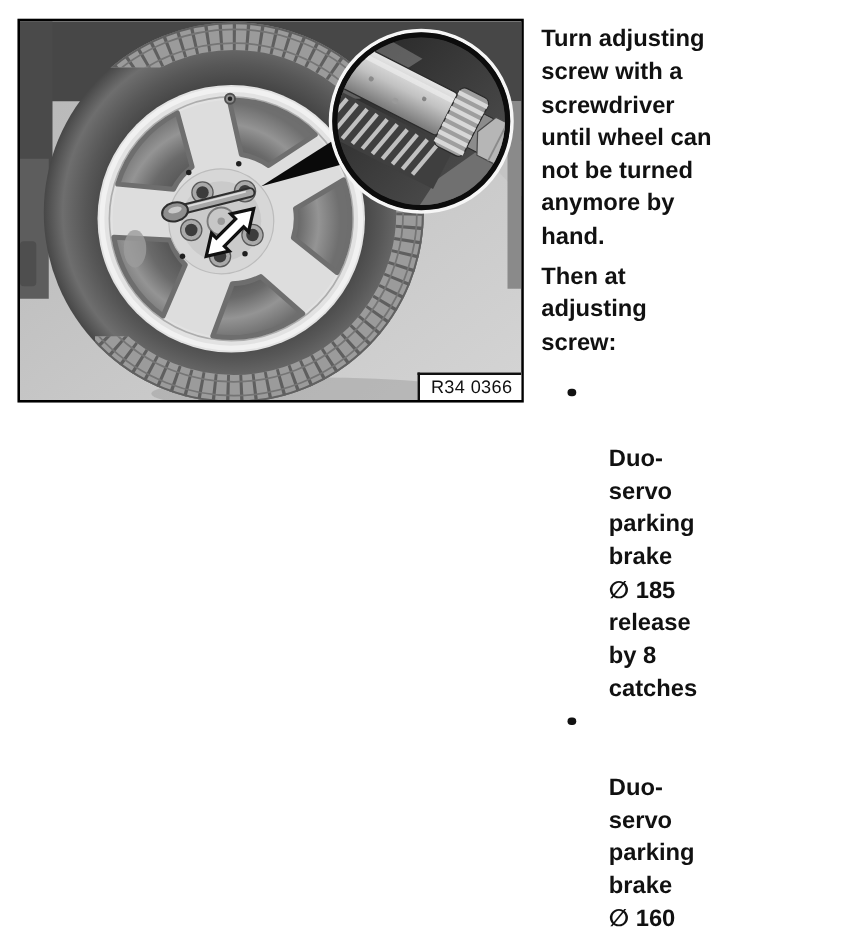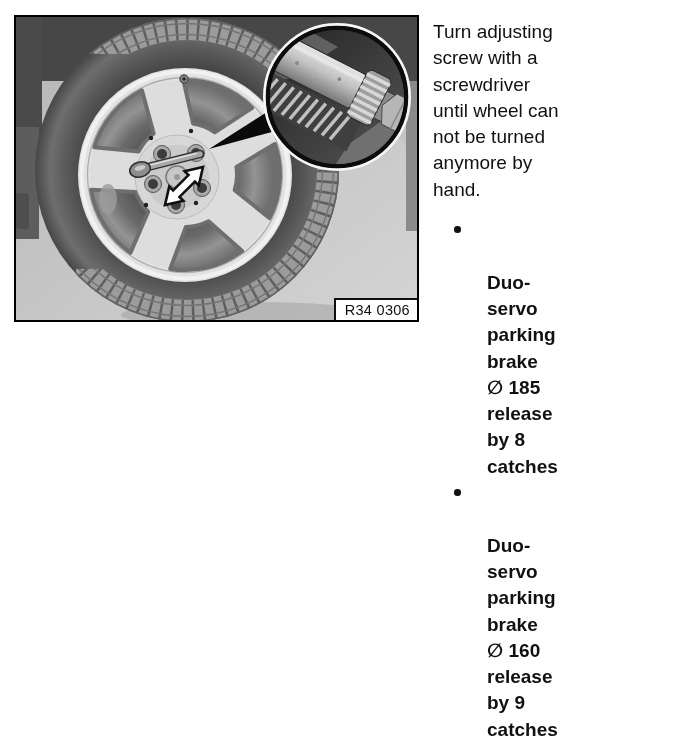--- a/index.html
+++ b/index.html
@@ -3,21 +3,21 @@
 <meta charset="utf-8">
 <style>
   html,body{margin:0;padding:0;background:#ffffff;}
   .page{position:relative;width:693px;height:750px;background:#ffffff;overflow:hidden;
         font-family:"Liberation Sans","DejaVu Sans",sans-serif;color:#111;}
   .figure{position:absolute;left:14px;top:15px;width:401px;height:303px;border:2px solid #000;background:#c8c8c8;}
   .figure svg{display:block;width:401px;height:303px;}
   .ref-label{position:absolute;right:0;bottom:0;background:#fff;border-top:2px solid #101010;border-left:2px solid #101010;
              font-size:14.5px;line-height:16px;padding:2px 7px 2px 9px;color:#101010;letter-spacing:.3px;}
   .text-col{position:absolute;left:433px;top:19px;width:240px;font-size:19px;line-height:26.3px;}
-  .text-col p{margin:0;white-space:pre-line;}
+  .text-col p{margin:0;white-space:pre-line;font-weight:bold;}
   .text-col p.second{margin-top:6px;}
   .text-col ul{list-style:none;margin:14px 0 0 0;padding:0;}
   .text-col li{position:relative;padding-left:54px;white-space:pre-line;font-weight:bold;}
   .dot{position:absolute;left:21px;top:9px;width:6.5px;height:6.5px;border-radius:50%;background:#111;}
 </style>
 </head>
 <body>
 
 <div class="page">
 
@@ -192,31 +192,34 @@
             </g>
 
             <rect x="363" y="52" width="10" height="30" fill="#8c8c8c" stroke="#2a2a2a" stroke-width="0.8"></rect>
             <polygon points="373,50 391,50 399,67 391,84 373,84 365,67" fill="#b6b6b6" stroke="#4a4a4a" stroke-width="1"></polygon>
             <line x1="383" y1="50" x2="383" y2="84" stroke="#8a8a8a" stroke-width="1.5"></line>
             <rect x="397" y="59" width="28" height="16" fill="#858585"></rect>
           </g>
         </g>
       </g>
     </svg>
-    <div class="ref-label">R34 0306</div>
+    <div class="ref-label">R34 0366</div>
   </figure>
 
   <div class="text-col">
     <p>Turn adjusting
 screw with a
 screwdriver
 until wheel can
 not be turned
 anymore by
 hand.</p>
+    <p class="second">Then at
+adjusting
+screw:</p>
     <ul>
       <li>
         <span class="dot"></span>
         <span>Duo-
 servo
 parking
 brake
 ∅ 185
 release
 by 8

